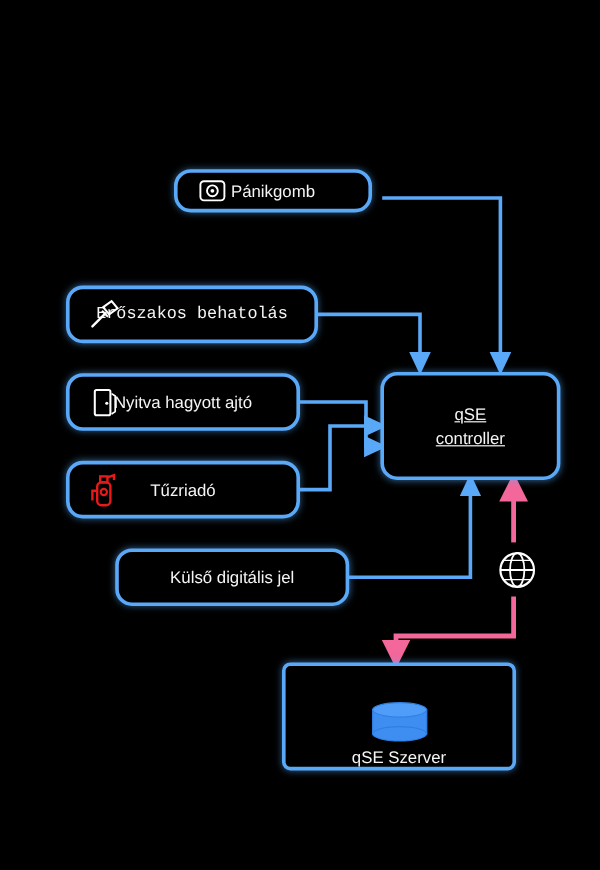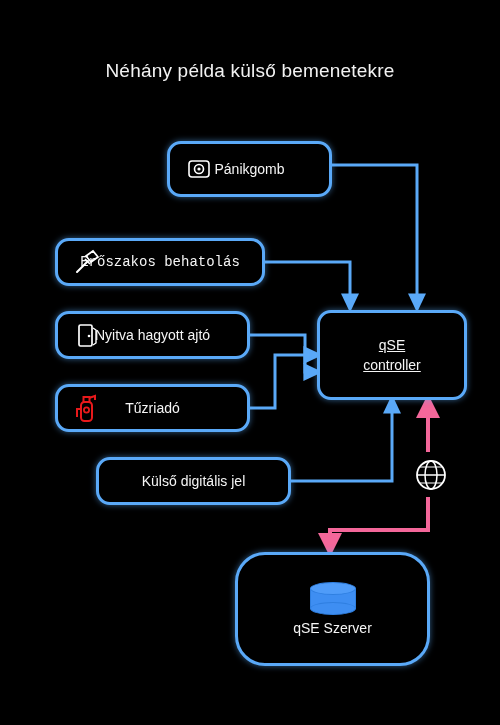--- a/index.html
+++ b/index.html
@@ -53,29 +53,29 @@
     position: absolute;
     left: 14px;
     top: 50%;
     transform: translateY(-50%);
     width: 30px;
     height: 30px;
     display: flex;
     align-items: center;
     justify-content: center;
   }
-  #n-panic   { left: 167px; top: 141px; width: 165px; height: 56px; }
+  #n-panic   { left: 145px; top: 141px; width: 165px; height: 36px; }
   #n-break   { left: 55px;  top: 238px; width: 210px; height: 48px; font-family: Liberation Mono, monospace; }
   #n-door    { left: 55px;  top: 311px; width: 195px; height: 48px; }
   #n-fire    { left: 55px;  top: 384px; width: 195px; height: 48px; }
   #n-digital { left: 55px;  top: 457px; width: 195px; height: 48px; margin-left: 41px; }
   #n-ctrl    { left: 317px; top: 310px; width: 150px; height: 90px;
                flex-direction: column; line-height: 1.45; text-decoration: underline; }
-  #n-server  { left: 235px; top: 552px; width: 195px; height: 114px;
-               border-radius: 30px; flex-direction: column; }
+  #n-server  { left: 235px; top: 552px; width: 195px; height: 90px;
+               border-radius: 7px; flex-direction: column; justify-content: flex-end; }
   #n-server .label { margin-top: 6px; }
   .db {
     width: 46px; height: 32px;
     position: relative;
   }
   .db .top {
     position: absolute; left: 0; top: 0;
     width: 46px; height: 13px;
     border-radius: 50%;
     background: #4f9cf9;
@@ -107,21 +107,20 @@
     position: absolute;
     left: 412px; top: 456px;
     width: 38px; height: 38px;
   }
 </style>
 </head>
 <body>
 
 <div id="stage">
 
-  <div id="title">Néhány példa külső bemenetekre</div>
 
   <svg id="svg-lines" viewBox="0 0 500 725" width="500" height="725">
     <defs>
       <marker id="ab" markerWidth="7" markerHeight="7" refX="3.2" refY="3" orient="auto" markerUnits="strokeWidth">
         <path d="M0,0 L6.4,3 L0,6 z" fill="#5aa9f8"></path>
       </marker>
       <marker id="ap" markerWidth="6.5" markerHeight="6.5" refX="3" refY="3" orient="auto" markerUnits="strokeWidth">
         <path d="M0,0 L6,3 L0,6 z" fill="#f4679a"></path>
       </marker>
     </defs>

